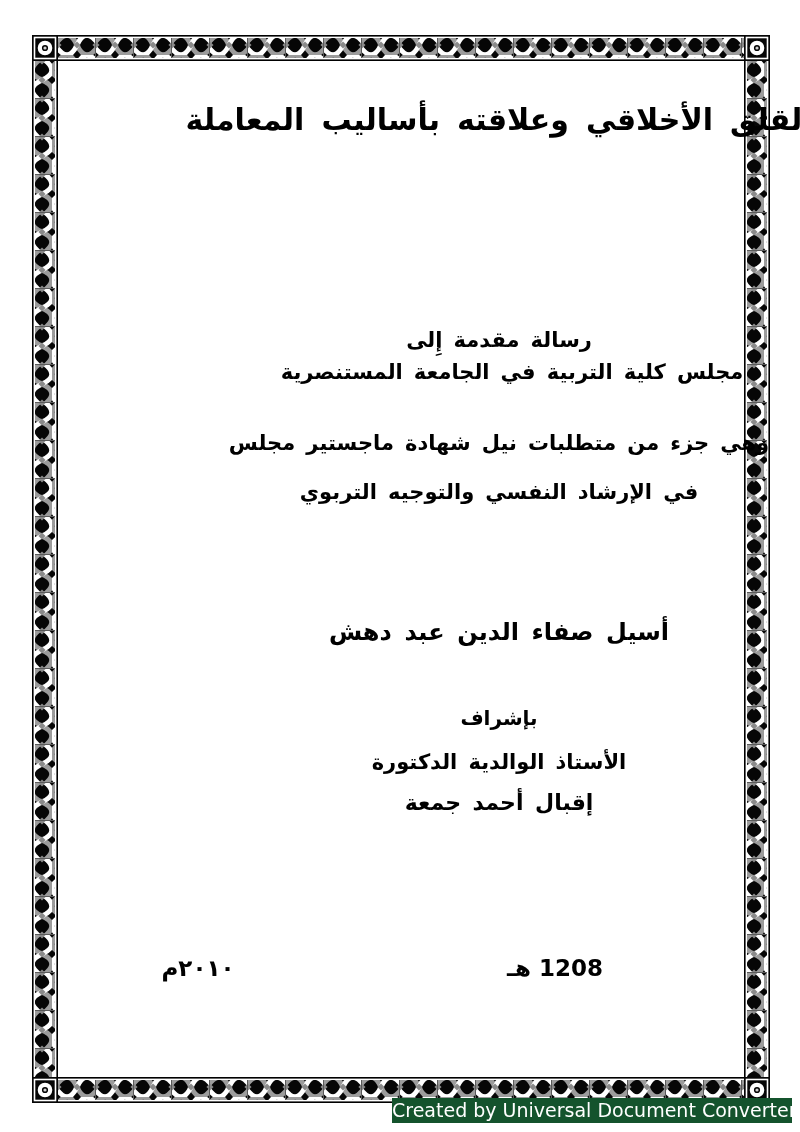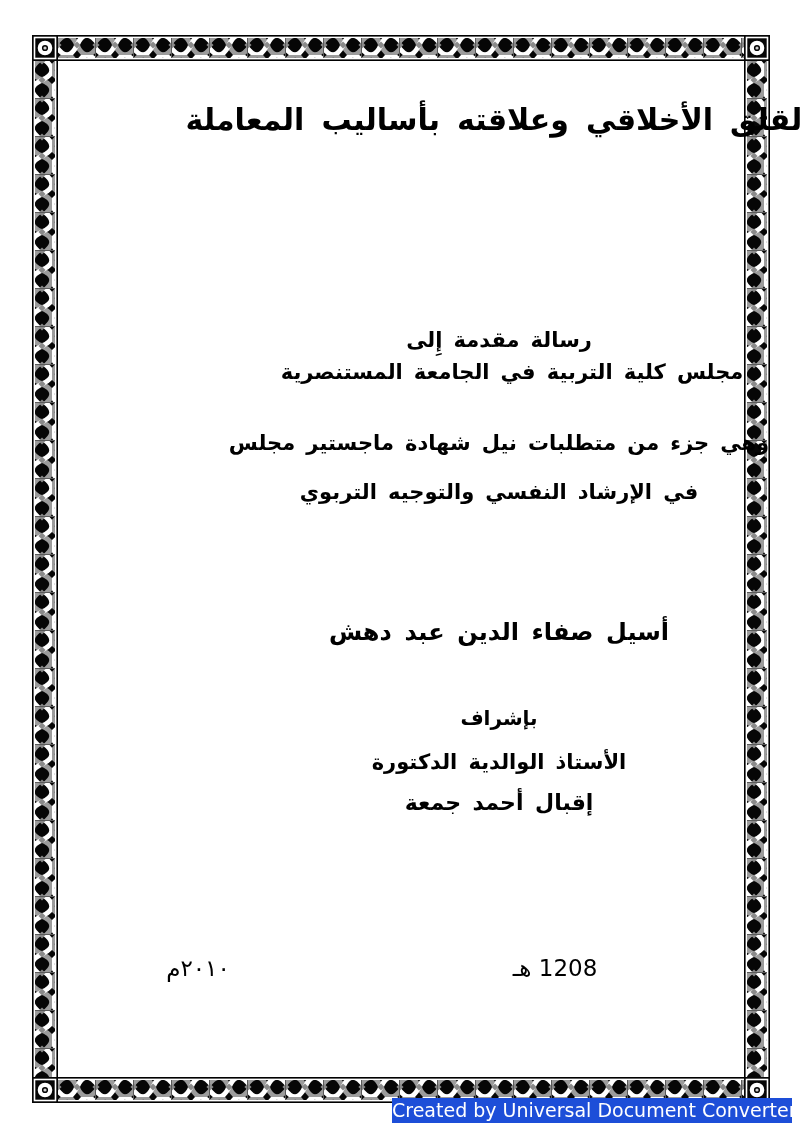--- a/index.html
+++ b/index.html
@@ -45,36 +45,36 @@
   .auth-label { top: 564px; font-size: 21px; line-height: 36px; }
   .auth-name  { top: 612px; font-size: 24px; line-height: 40px; }
   .sup-label  { top: 701px; font-size: 20px; line-height: 34px; }
   .sup-title  { top: 745px; font-size: 21px; line-height: 34px; }
   .sup-name   { top: 786px; font-size: 22px; line-height: 34px; }
   .date {
     position: absolute;
     top: 948px;
     direction: rtl;
     color: #000;
-    font-weight: normal;
+    font-weight: bold;
     font-size: 23px;
     line-height: 40px;
     text-align: center;
     white-space: nowrap;
   }
   .date-hijri     { left: 490px; width: 130px; }
   .date-gregorian { left: 150px; width: 96px;  }
   
   .watermark {
     position: absolute;
     left: 392px;
     top: 1098px;
     width: 400px;
     height: 25px;
-    background: #1d4ed8;
+    background: #14532d;
     color: #ffffff;
     font-family: "DejaVu Sans", "Liberation Sans", sans-serif;
     font-size: 19px;
     line-height: 25px;
     text-align: center;
     white-space: nowrap;
   }
 </style>
 </head>
 <body>

